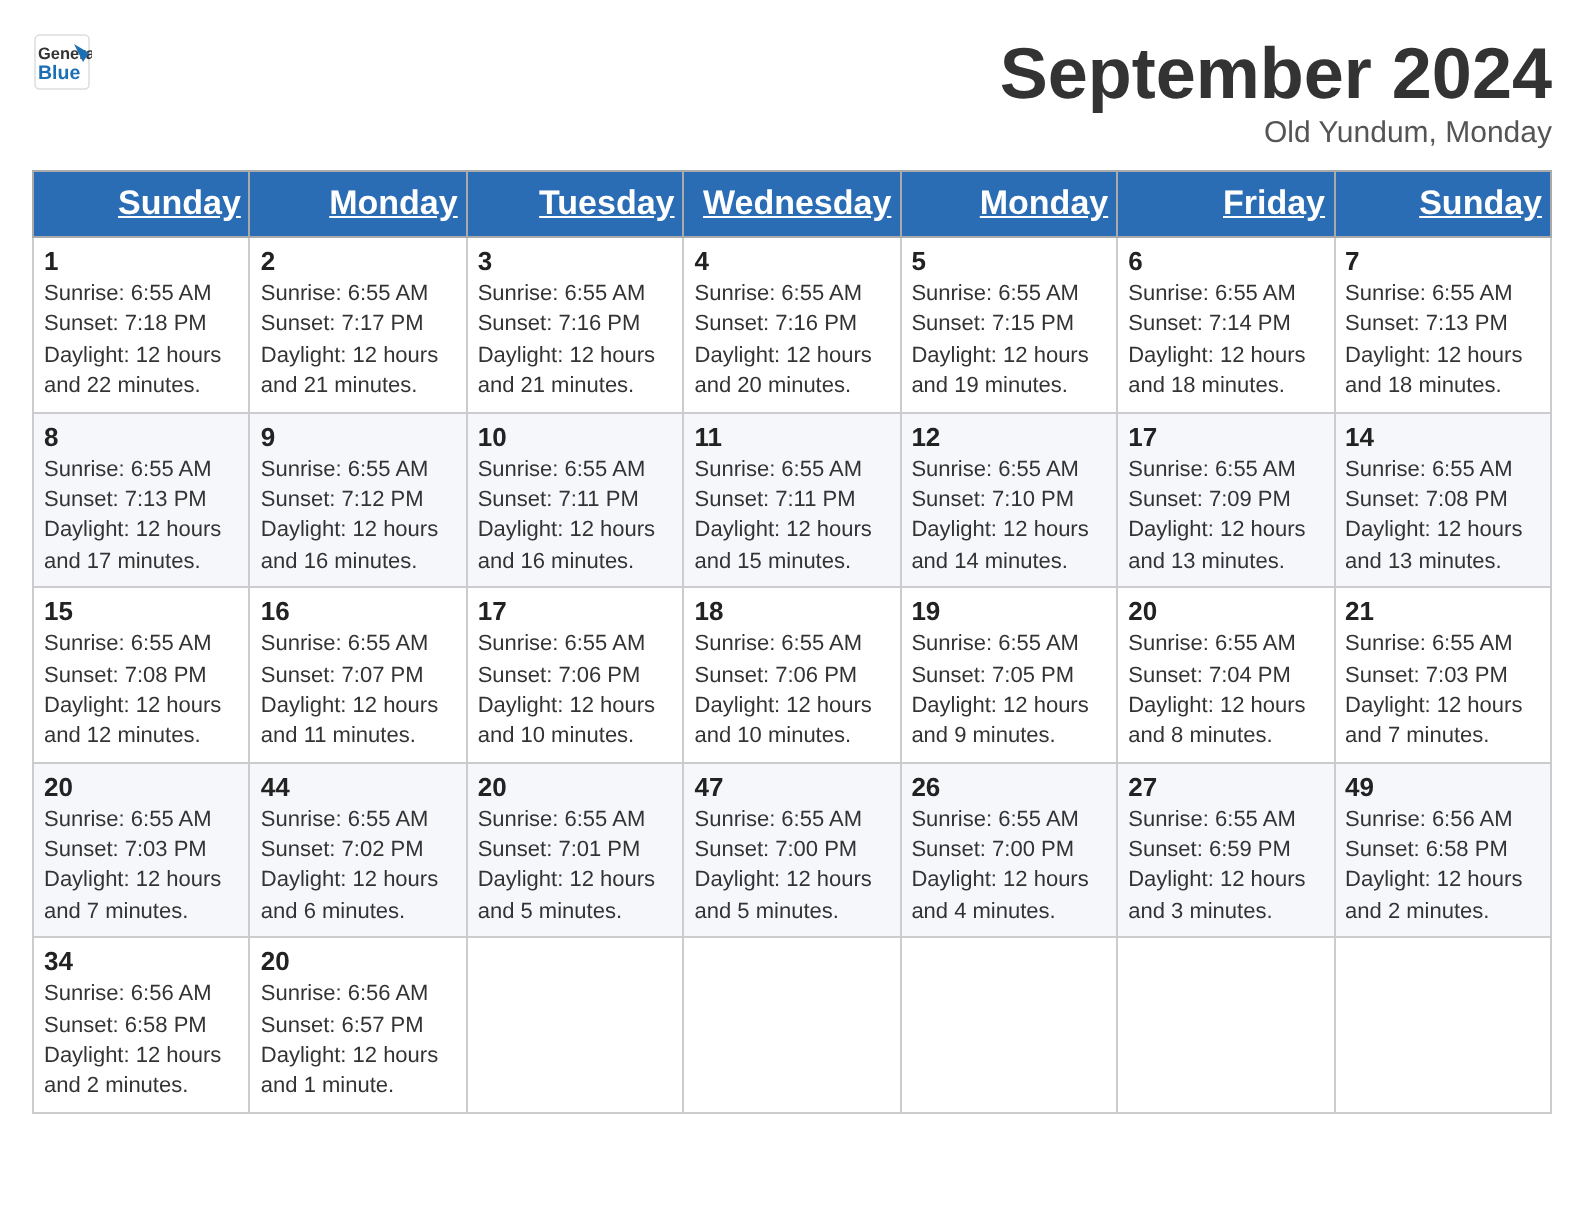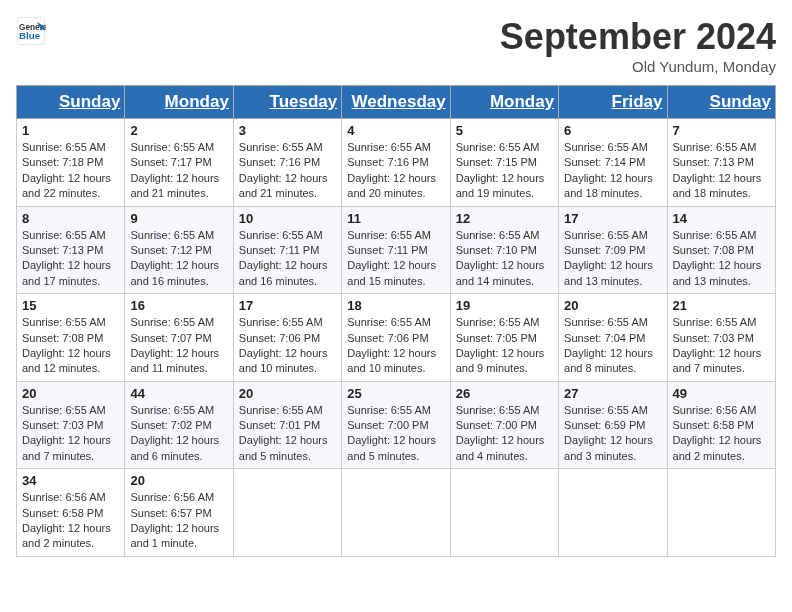--- a/index.html
+++ b/index.html
@@ -303,21 +303,21 @@
       </td>
         <td>
         <span class="day-num">20</span>
         <div class="day-info">
           Sunrise: 6:55 AM<br>
           Sunset: 7:01 PM<br>
           Daylight: 12 hours and 5 minutes.
         </div>
       </td>
         <td>
-        <span class="day-num">25</span>
+        <span class="day-num">47</span>
         <div class="day-info">
           Sunrise: 6:55 AM<br>
           Sunset: 7:00 PM<br>
           Daylight: 12 hours and 5 minutes.
         </div>
       </td>
         <td>
         <span class="day-num">26</span>
         <div class="day-info">
           Sunrise: 6:55 AM<br>

